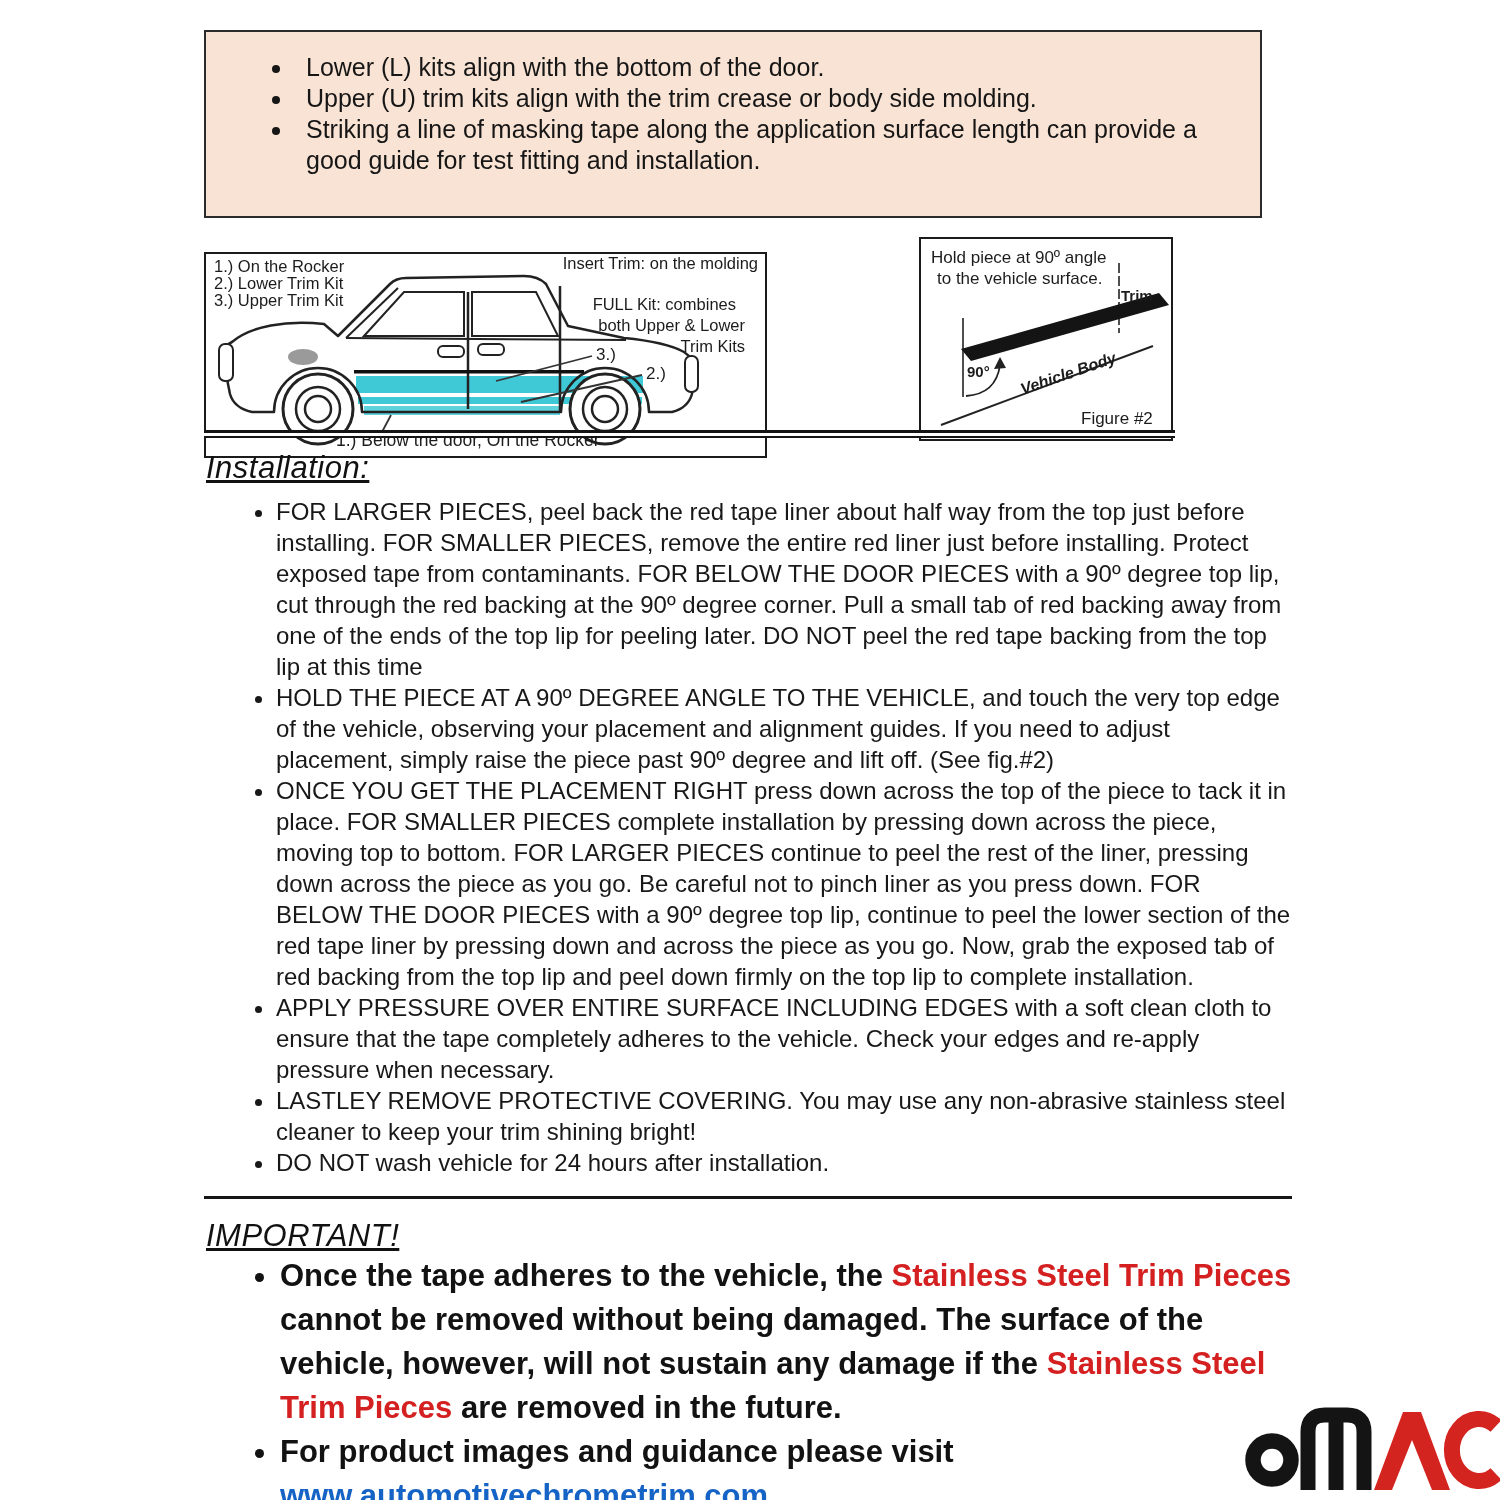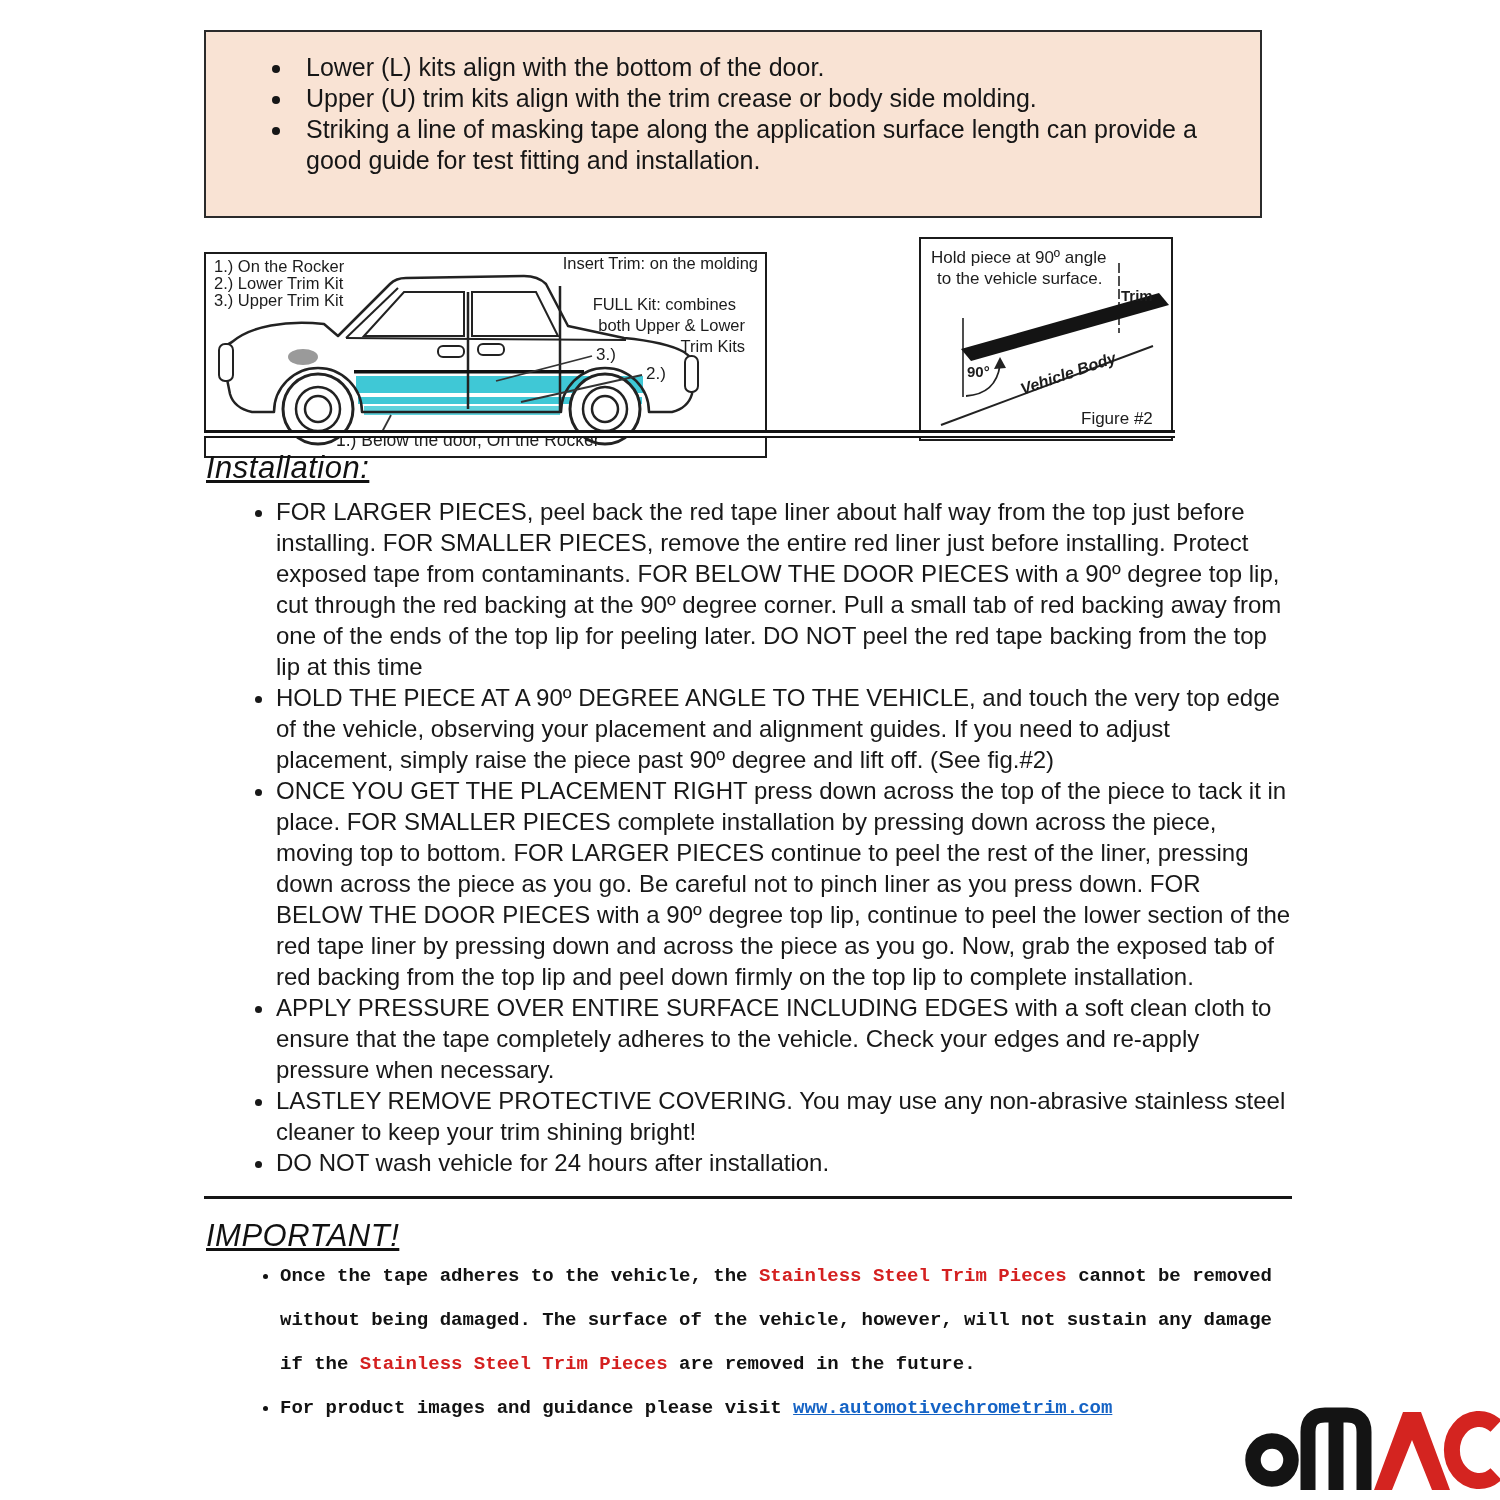--- a/index.html
+++ b/index.html
@@ -37,21 +37,21 @@
     font-style:italic;font-size:31px;text-decoration:underline;
     color:#111;letter-spacing:0.5px;
   }
   .install-head{left:206px;top:450px;}
   .install-list{left:236px;top:496px;width:1016px;margin:0;padding-left:40px;}
   .install-list li{font-size:24px;line-height:31px;color:#181818;}
 
   .rule2{left:204px;top:1196px;width:1088px;height:3px;background:#161616;}
   .imp-head{left:206px;top:1218px;}
   .imp-list{left:236px;top:1254px;width:1018px;margin:0;padding-left:44px;}
-  .imp-list li{font-size:19px;line-height:44px;font-weight:bold;color:#121212;font-family:Liberation Mono, monospace;}
+  .imp-list li{font-size:31px;line-height:44px;font-weight:bold;color:#121212;}
   .red-em{color:#d42020;}
   .web-link{color:#1563c5;text-decoration:underline;font-weight:bold;cursor:pointer;}
 
   
   text{font-family:"Liberation Sans", sans-serif;fill:#1c1c1c;}
 
   .logo-wrap{left:1244px;top:1406px;width:256px;height:86px;}
 </style>
 </head>
 <body>

